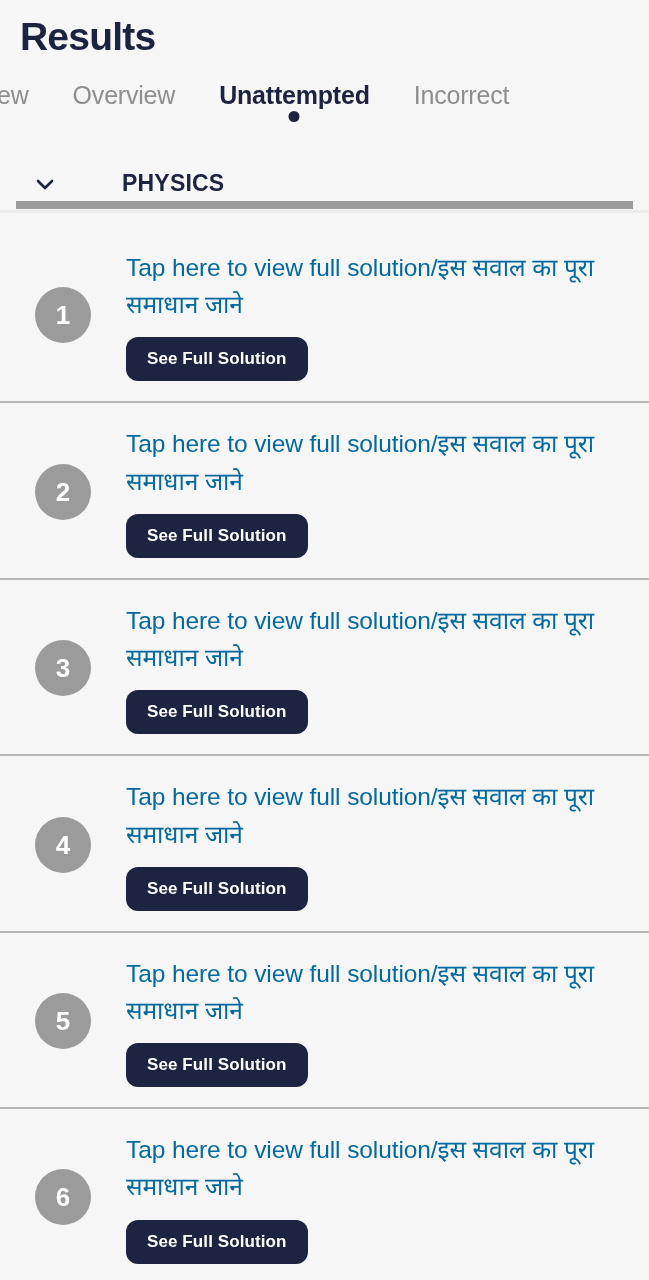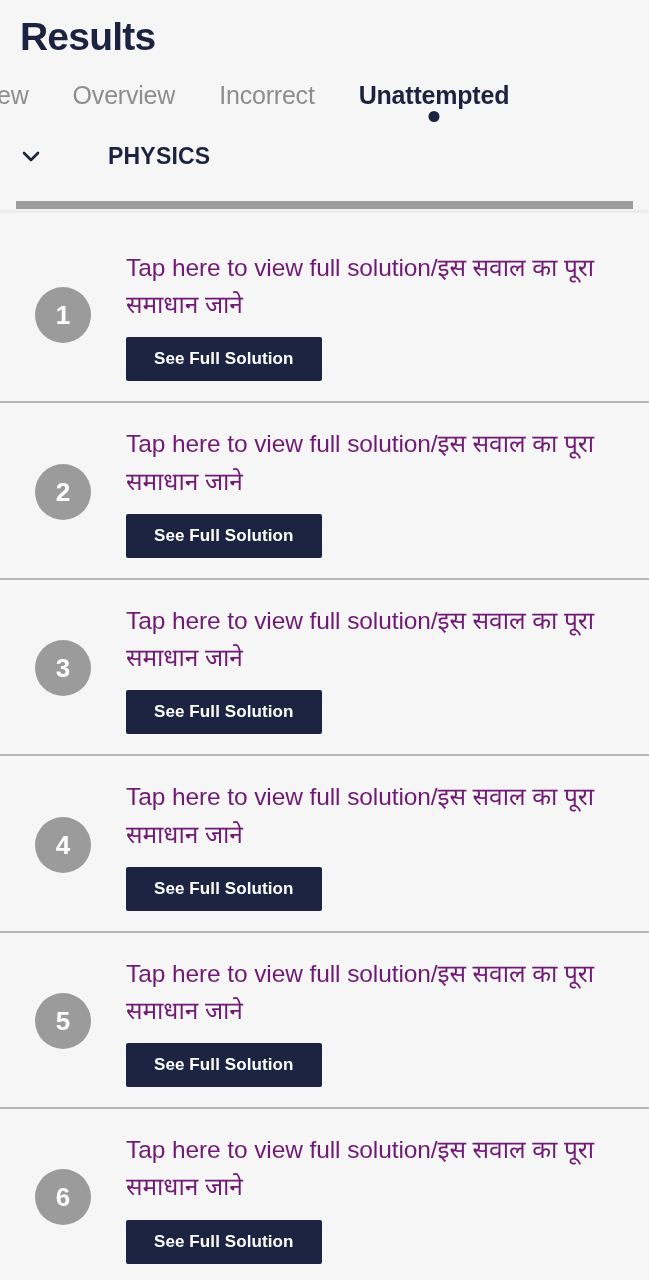--- a/index.html
+++ b/index.html
@@ -68,23 +68,23 @@
     bottom: 0;
     width: 11px;
     height: 11px;
     border-radius: 50%;
     background: #1c2341;
   }
 
   
   .section-head {
     display: flex;
-    align-items: flex-start;
+    align-items: flex-end;
     height: 54px;
-    padding-left: 18px;
+    padding-left: 32px;
   }
   .chevron {
     width: 26px;
     height: 26px;
     flex: none;
     display: flex;
     align-items: center;
     justify-content: center;
   }
   .chevron svg { display: block; }
@@ -155,35 +155,35 @@
   }
 
   .qbody {
     flex: 1;
     min-width: 0;
     padding-right: 8px;
   }
   .qtext {
     font-size: 24.5px;
     line-height: 1.52;
-    color: #701a75;
+    color: #0369a1;
     font-weight: normal;
     letter-spacing: -0.1px;
   }
   .solution-btn {
     display: inline-block;
     margin-top: 14px;
     background: #1d2442;
     color: #ffffff;
     font-size: 17px;
     font-weight: bold;
     letter-spacing: 0.1px;
-    padding: 12px 28px;
+    padding: 12px 21px;
     border: none;
-    border-radius: 2px;
+    border-radius: 12px;
     font-family: inherit;
     cursor: pointer;
   }
 </style>
 </head>
 <body>
 
 <div>
 
   <h1 class="page-title">Results</h1>
@@ -191,27 +191,27 @@
   <div class="tabbar">
     <div class="tabbar-inner">
       <div class="tab">
         <span>Overview</span>
         
       </div>
       <div class="tab">
         <span>Overview</span>
         
       </div>
+      <div class="tab active">
+        <span>Unattempted</span>
+        <span class="dot"></span>
+      </div>
       <div class="tab">
         <span>Incorrect</span>
         
-      </div>
-      <div class="tab active">
-        <span>Unattempted</span>
-        <span class="dot"></span>
       </div>
     </div>
   </div>
 
   <div class="section-head">
     <span class="chevron">
       <svg width="26" height="26" viewBox="0 0 26 26" aria-hidden="true">
         <path d="M6 10 L13 17 L20 10" fill="none" stroke="#1c2341" stroke-width="2.6" stroke-linecap="round" stroke-linejoin="round"></path>
       </svg>
     </span>

